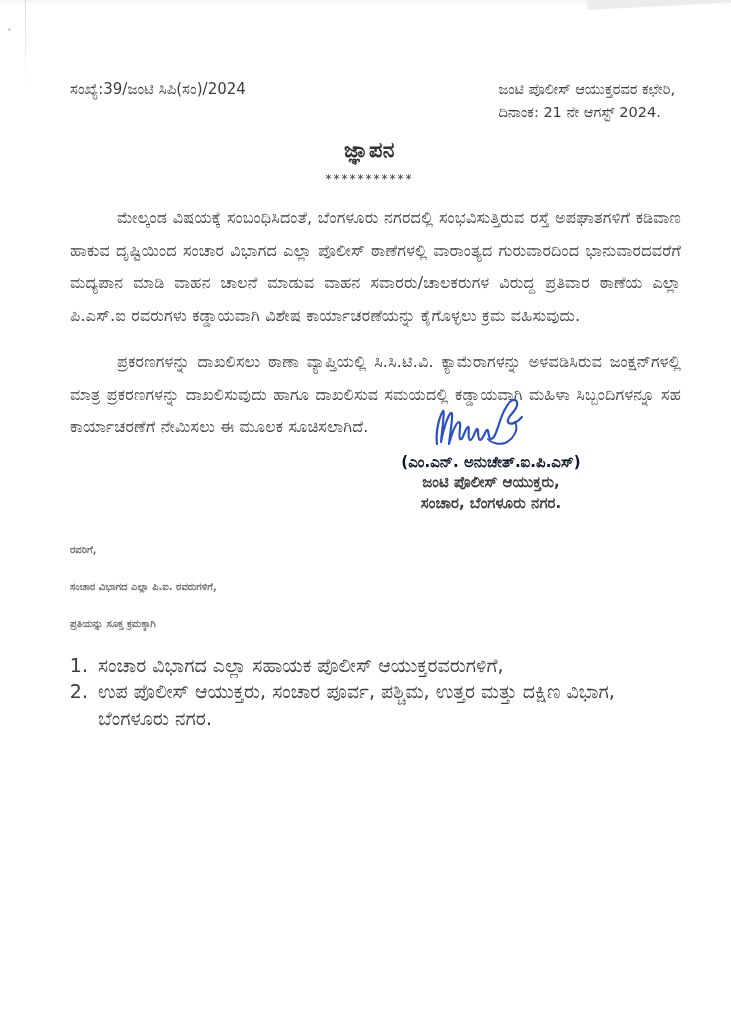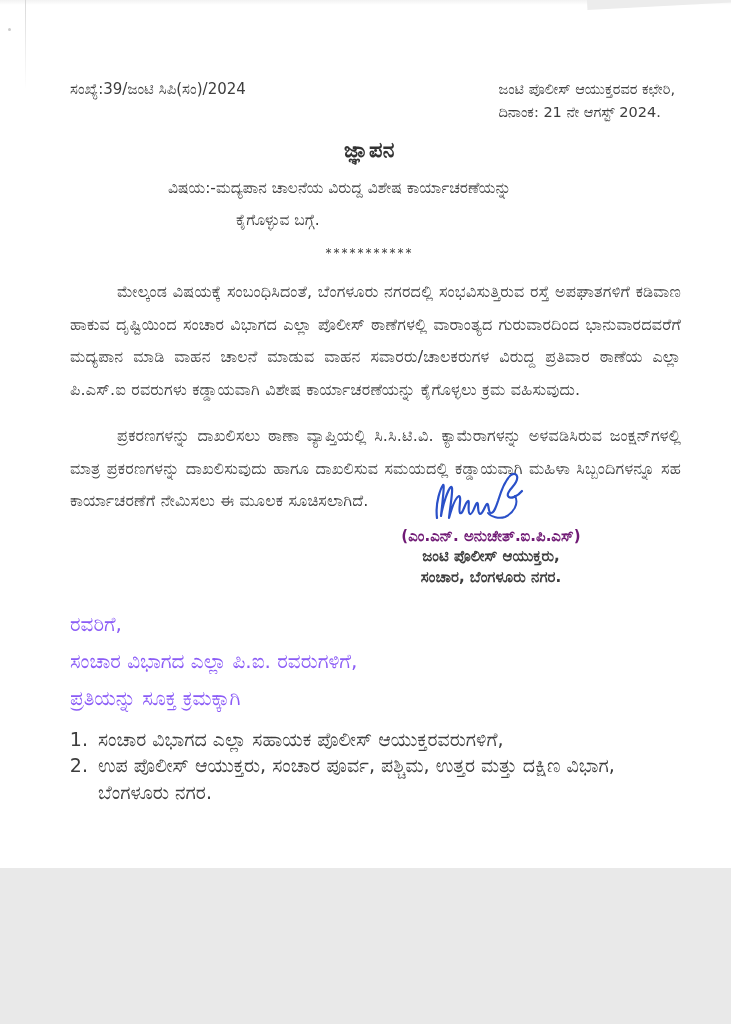--- a/index.html
+++ b/index.html
@@ -3,21 +3,21 @@
 <meta charset="utf-8">
 <style>
   html, body {
     margin: 0;
     padding: 0;
     background: #e9e9e9;
   }
   .page {
     position: relative;
     width: 731px;
-    height: 868px;
+    height: 1024px;
     margin: 0 auto;
     background: var(--paper, #ffffff);
     color: var(--ink, #3d3d3d);
     font-family: "DejaVu Sans", "Liberation Sans", sans-serif;
     overflow: hidden;
   }
   
   .top-shade {
     position: absolute; top: 0; left: 0; width: 100%; height: 5px;
     background: linear-gradient(to bottom, rgba(0,0,0,0.05), transparent);
@@ -92,36 +92,36 @@
   }
   .sig-scribble {
     display: block;
     margin: 0 auto;
     transform: translateX(-10px);
   }
   .sig-name {
     font-weight: bold;
     font-size: 15px;
     line-height: 20px;
-    color: #701a75;
+    color: #0f172a;
     margin-top: 2px;
     white-space: nowrap;
   }
   .sig-sub {
     font-size: 15px;
     line-height: 21px;
     font-weight: bold;
   }
   .to-block { margin-top: 24px; }
   .to-line {
-    font-weight: normal;
-    font-size: 20px;
+    font-weight: bold;
+    font-size: 10px;
     line-height: 24px;
     margin-top: 13px;
-    color: #8b5cf6;
+    color: #737373;
   }
   .to-line:first-child { margin-top: 0; }
   .copies {
     margin: 16px 0 0;
     padding-left: 24px;
     font-size: 19px;
     line-height: 26.5px;
   }
   .copies li { padding-left: 4px; }
 </style>
@@ -139,24 +139,20 @@
     <div class="hdr">
       <span class="ref">ಸಂಖ್ಯೆ:39/ಜಂಟಿ ಸಿಪಿ(ಸಂ)/2024</span>
       <div class="office-block">
         <div>ಜಂಟಿ ಪೊಲೀಸ್ ಆಯುಕ್ತರವರ ಕಛೇರಿ,</div>
         <div>ದಿನಾಂಕ: 21 ನೇ ಆಗಸ್ಟ್ 2024.</div>
       </div>
     </div>
 
     <div class="memo-title">ಜ್ಞಾಪನ</div>
 
-    <div class="subject">
-      <div>ವಿಷಯ:-ಮದ್ಯಪಾನ ಚಾಲನೆಯ ವಿರುದ್ದ ವಿಶೇಷ ಕಾರ್ಯಾಚರಣೆಯನ್ನು</div>
-      <div class="subject-cont">ಕೈಗೊಳ್ಳುವ ಬಗ್ಗೆ.</div>
-    </div>
 
     <div class="stars">***********</div>
 
     <p class="para">ಮೇಲ್ಕಂಡ ವಿಷಯಕ್ಕೆ ಸಂಬಂಧಿಸಿದಂತೆ, ಬೆಂಗಳೂರು ನಗರದಲ್ಲಿ ಸಂಭವಿಸುತ್ತಿರುವ ರಸ್ತೆ ಅಪಘಾತಗಳಿಗೆ ಕಡಿವಾಣ ಹಾಕುವ ದೃಷ್ಟಿಯಿಂದ ಸಂಚಾರ ವಿಭಾಗದ ಎಲ್ಲಾ ಪೊಲೀಸ್ ಠಾಣೆಗಳಲ್ಲಿ ವಾರಾಂತ್ಯದ ಗುರುವಾರದಿಂದ ಭಾನುವಾರದವರೆಗೆ ಮದ್ಯಪಾನ ಮಾಡಿ ವಾಹನ ಚಾಲನೆ ಮಾಡುವ ವಾಹನ ಸವಾರರು/ಚಾಲಕರುಗಳ ವಿರುದ್ದ ಪ್ರತಿವಾರ ಠಾಣೆಯ ಎಲ್ಲಾ ಪಿ.ಎಸ್.ಐ ರವರುಗಳು ಕಡ್ಡಾಯವಾಗಿ ವಿಶೇಷ ಕಾರ್ಯಾಚರಣೆಯನ್ನು ಕೈಗೊಳ್ಳಲು ಕ್ರಮ ವಹಿಸುವುದು.</p>
     <p class="para">ಪ್ರಕರಣಗಳನ್ನು ದಾಖಲಿಸಲು ಠಾಣಾ ವ್ಯಾಪ್ತಿಯಲ್ಲಿ ಸಿ.ಸಿ.ಟಿ.ವಿ. ಕ್ಯಾಮೆರಾಗಳನ್ನು ಅಳವಡಿಸಿರುವ ಜಂಕ್ಷನ್‌ಗಳಲ್ಲಿ ಮಾತ್ರ ಪ್ರಕರಣಗಳನ್ನು ದಾಖಲಿಸುವುದು ಹಾಗೂ ದಾಖಲಿಸುವ ಸಮಯದಲ್ಲಿ ಕಡ್ಡಾಯವಾಗಿ ಮಹಿಳಾ ಸಿಬ್ಬಂದಿಗಳನ್ನೂ ಸಹ ಕಾರ್ಯಾಚರಣೆಗೆ ನೇಮಿಸಲು ಈ ಮೂಲಕ ಸೂಚಿಸಲಾಗಿದೆ.</p>
 
     <div class="sig-block">
       <svg class="sig-scribble" width="105" height="52" viewBox="0 0 105 52" fill="none">
         <path d="M8 46 C6 30 12 16 14 13 C16 10 13 34 12 44 C14 32 19 17 22 15 C25 13 21 36 20 46
                  C23 35 27 25 30 24 C33 24 29 39 31 41 C34 43 36 30 39 29 C41 28 38 41 41 42

